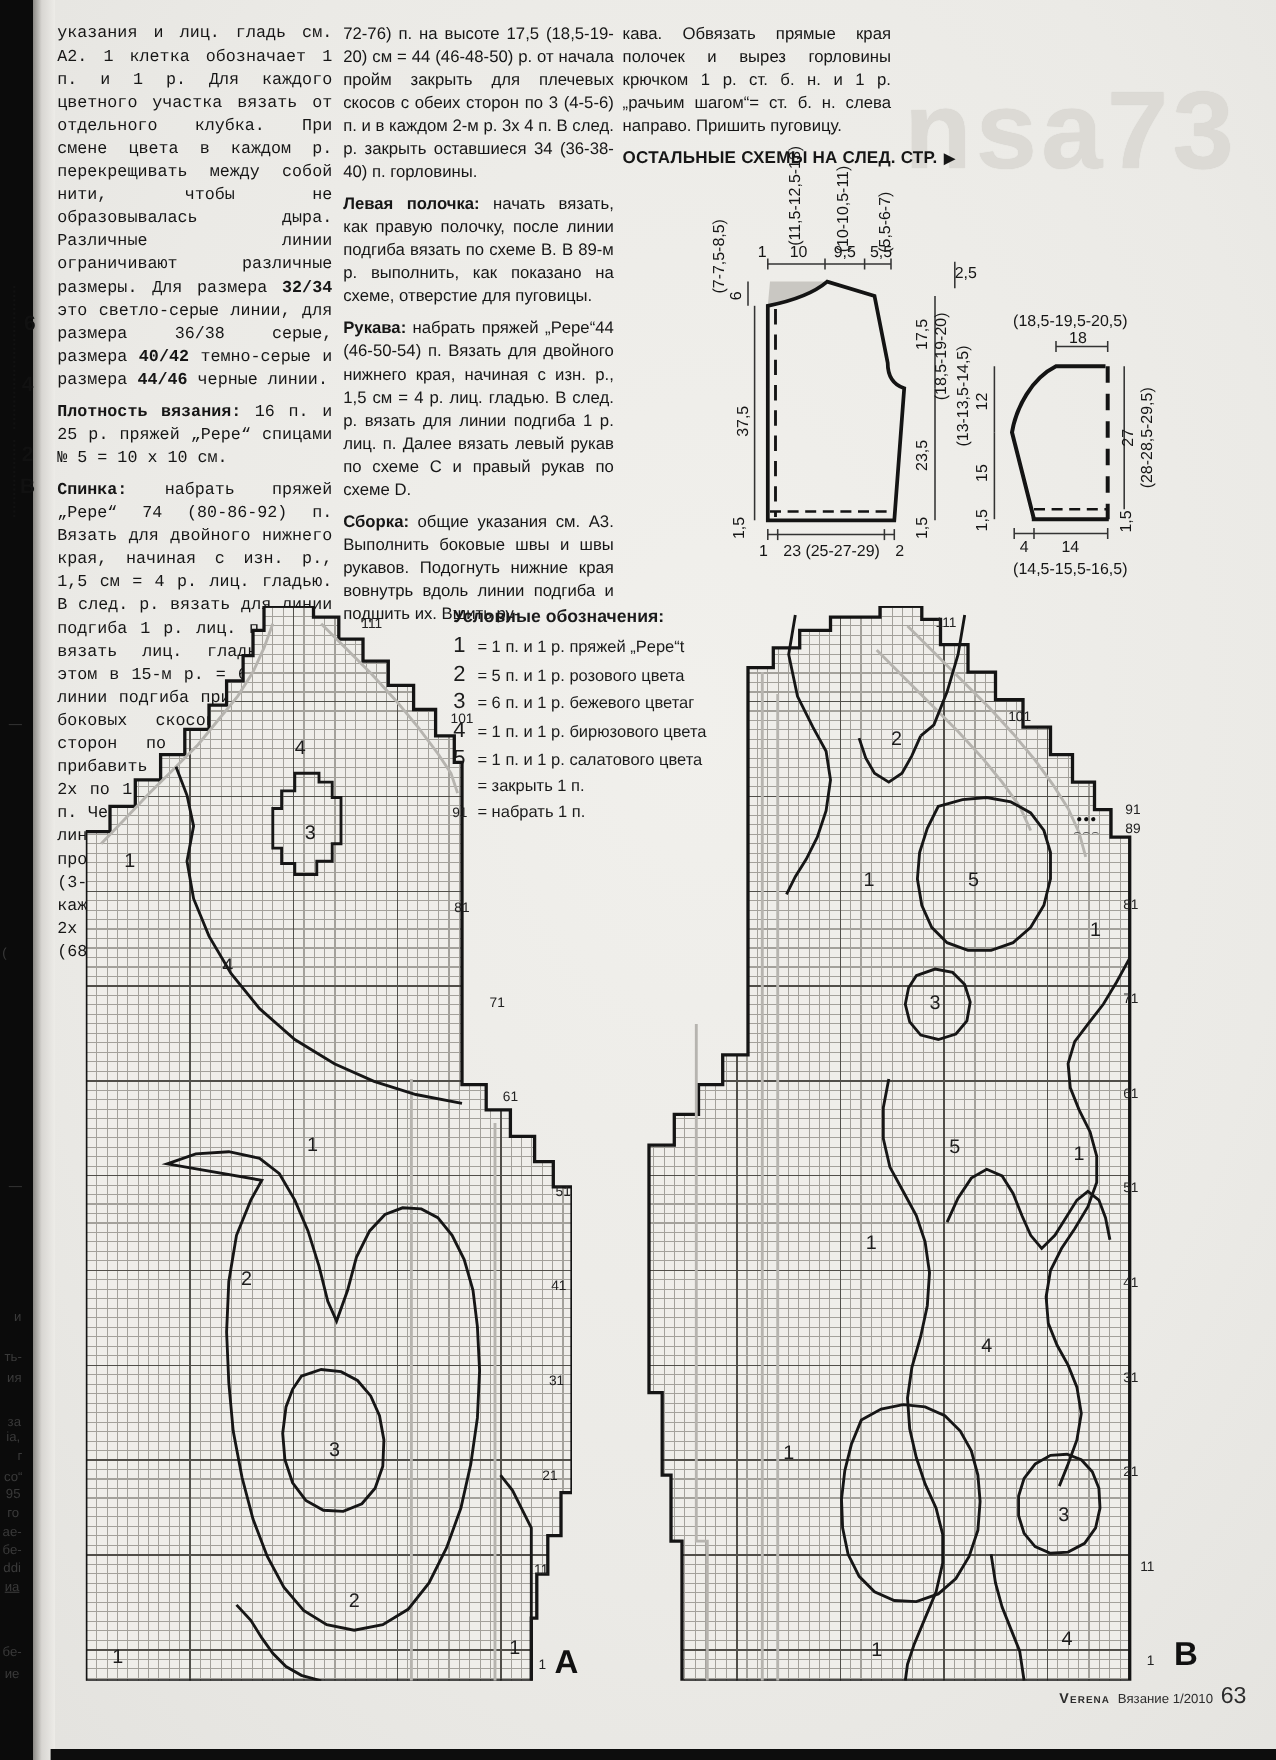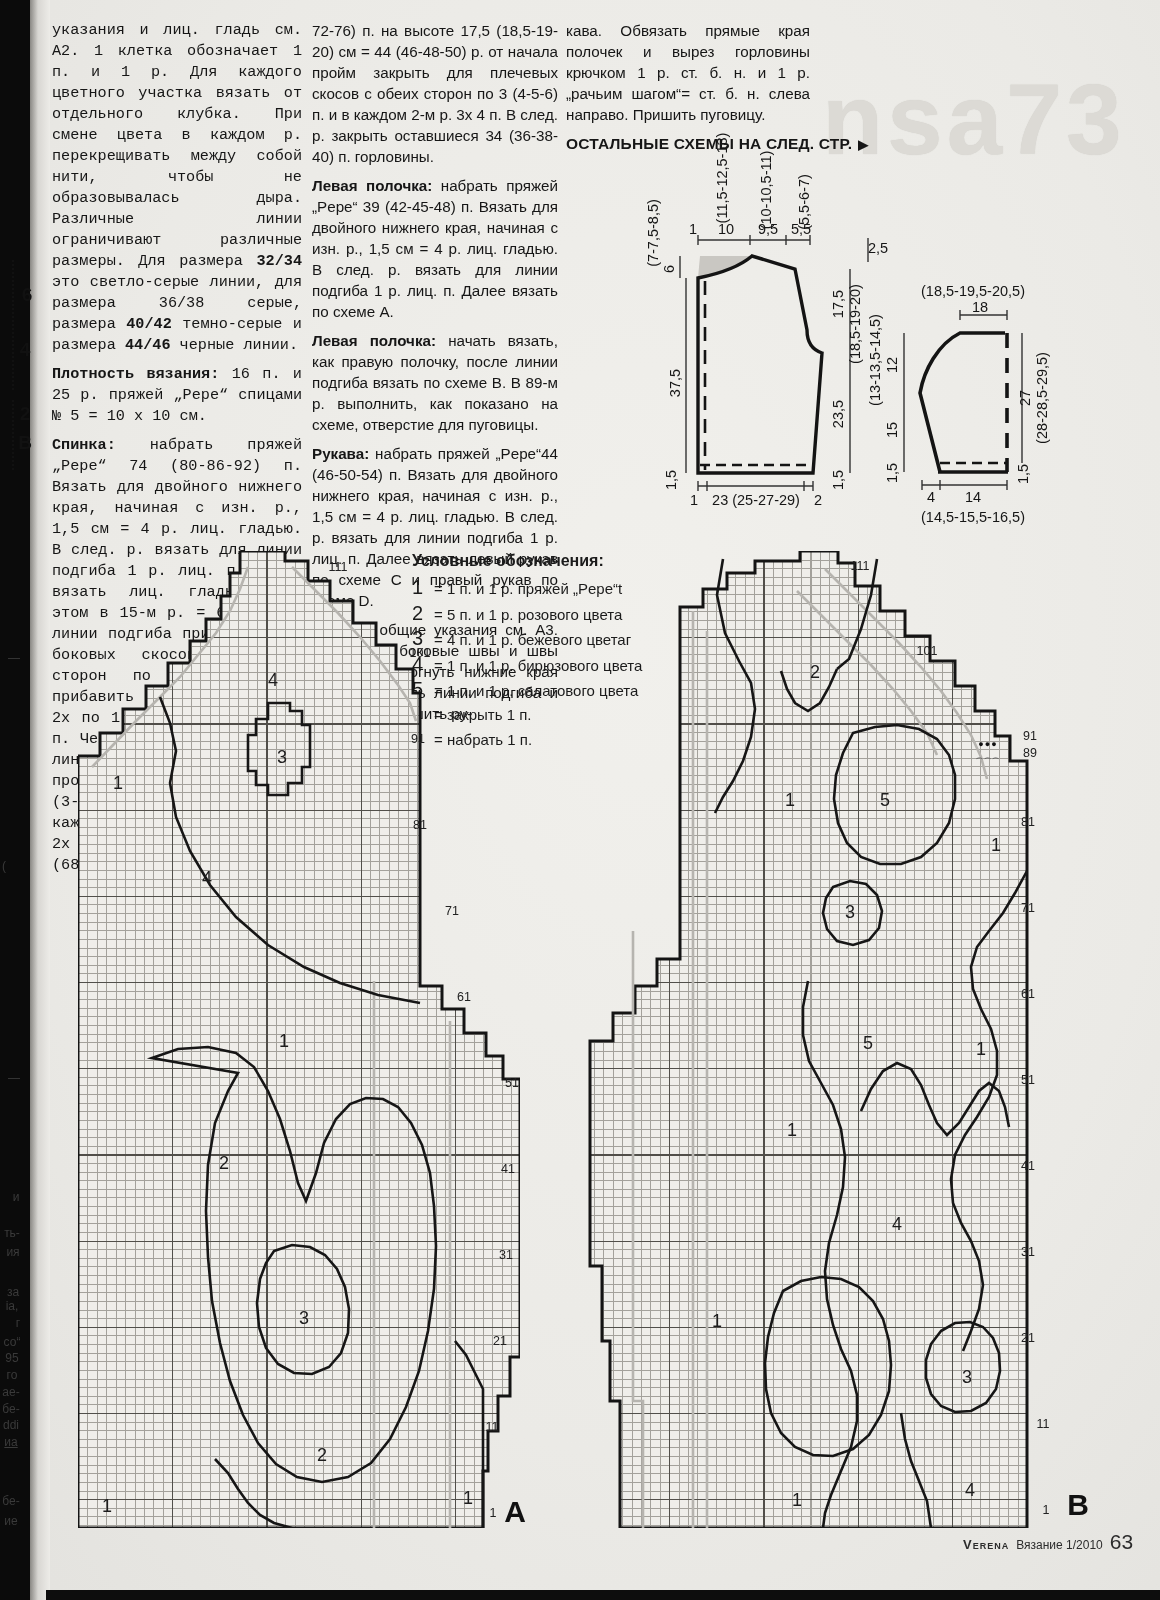--- a/index.html
+++ b/index.html
@@ -72,21 +72,20 @@
   <div class="watermark">nsa73</div>
 
   <div class="col" style="left:52px;top:20px;width:250px;font-family:Liberation Mono, monospace;">
     <p><span>указания и лиц. гладь см. А2. 1 клетка обозначает 1 п. и 1 р. Для каждого цветного участка вязать от отдельного клубка. При смене цвета в каждом р. перекрещивать между собой нити, чтобы не образовывалась дыра. Различные линии ограничивают различные размеры. Для размера </span><b>32/34</b><span> это светло-серые линии, для размера 36/38 серые, размера </span><b>40/42</b><span> темно-серые и размера </span><b>44/46</b><span> черные линии.</span></p>
     <p><b>Плотность вязания:</b><span> 16 п. и 25 р. пряжей „Pepe“ спицами № 5 = 10 x 10 см.</span></p>
     <p><b>Спинка:</b><span> набрать пряжей „Pepe“ 74 (80-86-92) п. Вязать для двойного нижнего края, начиная с изн. р., 1,5 см = 4 р. лиц. гладью. В след. р. вязать для линии подгиба 1 р. лиц. п. Далее вязать лиц. гладью, при этом в 15-м р. = 6,5 см от линии подгиба прибавить для боковых скосов с обеих сторон по 1 п. затем прибавить в каждом 16-м р. 2х по 1 п. = 80 (86-92-98) п. Через 23,5 см = 56 р. от линии подгиба закрыть для пройм с обеих сторон по 2 (3-3-3) п., закрыть в каждом 2-м р. 2х по 2 п. и 2х (2х-3х-4х) по 1 п. = 64 (68-</span></p>
   </div>
 
   <div class="col" style="left:312px;top:20px;width:246px;">
     <p><span>72-76) п. на высоте 17,5 (18,5-19-20) см = 44 (46-48-50) р. от начала пройм закрыть для плечевых скосов с обеих сторон по 3 (4-5-6) п. и в каждом 2-м р. 3х 4 п. В след. р. закрыть оставшиеся 34 (36-38-40) п. горловины.</span></p>
-    <p><b>Левая полочка:</b><span> набрать пряжей „Pepe“ 39 (42-45-48) п. Вязать для двойного нижнего края, начиная с изн. р., 1,5 см = 4 р. лиц. гладью. В след. р. вязать для линии подгиба 1 р. лиц. п. Далее вязать по схеме А.</span></p>
     <p><b>Левая полочка:</b><span> начать вязать, как правую полочку, после линии подгиба вязать по схеме В. В 89-м р. выполнить, как показано на схеме, отверстие для пуговицы.</span></p>
     <p><b>Рукава:</b><span> набрать пряжей „Pepe“44 (46-50-54) п. Вязать для двойного нижнего края, начиная с изн. р., 1,5 см = 4 р. лиц. гладью. В след. р. вязать для линии подгиба 1 р. лиц. п. Далее вязать левый рукав по схеме С и правый рукав по схеме D.</span></p>
     <p><b>Сборка:</b><span> общие указания см. А3. Выполнить боковые швы и швы рукавов. Подогнуть нижние края вовнутрь вдоль линии подгиба и подшить их. Вшить ру-</span></p>
   </div>
 
   <div class="col" style="left:566px;top:20px;width:244px;">
     <p><span>кава. Обвязать прямые края полочек и вырез горловины крючком 1 р. ст. б. н. и 1 р. „рачьим шагом“= ст. б. н. слева направо. Пришить пуговицу.</span></p>
     <p class="caps-line">
       <span>ОСТАЛЬНЫЕ СХЕМЫ НА СЛЕД. СТР.</span><span class="arrow">▶</span>
     </p>
@@ -173,21 +172,21 @@
     <div class="lg-row">
         <span class="lg-sym">1</span>
         <span>= 1 п. и 1 р. пряжей „Pepe“t</span>
       </div>
     <div class="lg-row">
         <span class="lg-sym">2</span>
         <span>= 5 п. и 1 р. розового цвета</span>
       </div>
     <div class="lg-row">
         <span class="lg-sym">3</span>
-        <span>= 4 п. и 1 р. бежевого цветаг</span>
+        <span>= 6 п. и 1 р. бежевого цветаг</span>
       </div>
     <div class="lg-row">
         <span class="lg-sym">4</span>
         <span>= 1 п. и 1 р. бирюзового цвета</span>
       </div>
     <div class="lg-row">
         <span class="lg-sym">5</span>
         <span>= 1 п. и 1 р. салатового цвета</span>
       </div>
     <div class="lg-row">

